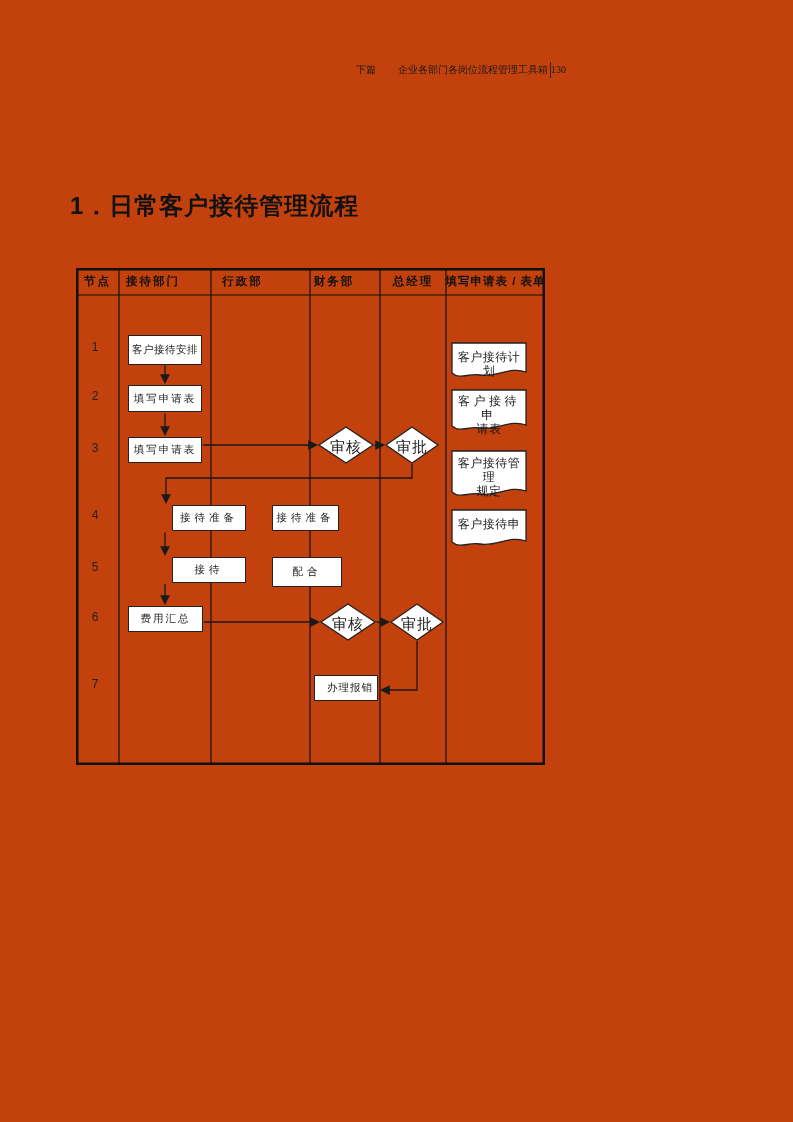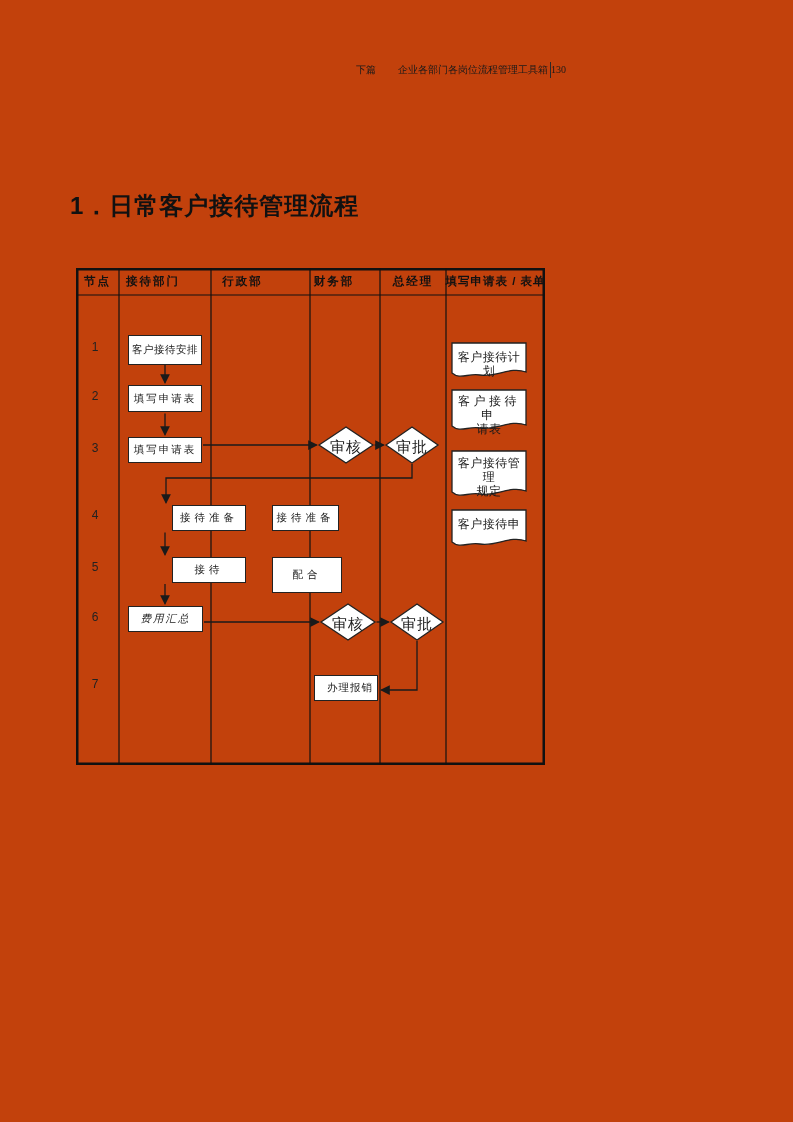--- a/index.html
+++ b/index.html
@@ -61,22 +61,22 @@
     font-size:10.5px;letter-spacing:2px;color:#1a1a1a;
     box-sizing:border-box;white-space:nowrap;
   }
   .sp-wide{letter-spacing:4px;margin-left:44px;}
   .b1{left:52px;top:67px;width:74px;height:30px;letter-spacing:0.5px;}
   .b2{left:52px;top:117px;width:74px;height:27px;}
   .b3{left:52px;top:169px;width:74px;height:26px;}
   .b4{left:52px;top:237px;width:74px;height:26px;}
   .b4b{left:152px;top:237px;width:67px;height:26px;}
   .b5{left:52px;top:289px;width:74px;height:26px;}
-  .b5b{left:152px;top:289px;width:70px;height:36px;}
-  .b6{left:52px;top:338px;width:75px;height:26px;font-style:italic;}
+  .b5b{left:152px;top:289px;width:70px;height:30px;}
+  .b6{left:52px;top:338px;width:75px;height:26px;}
   .b7{left:238px;top:407px;width:64px;height:26px;letter-spacing:1px;padding-left:8px;}
   .dlabel{
     position:absolute;width:54px;text-align:center;
     font-size:15px;letter-spacing:1px;color:#1a1a1a;
   }
   .d1{left:243px;top:170px;}
   .d2{left:309px;top:170px;}
   .d3{left:245px;top:347px;}
   .d4{left:314px;top:347px;}
   .doclabel{

